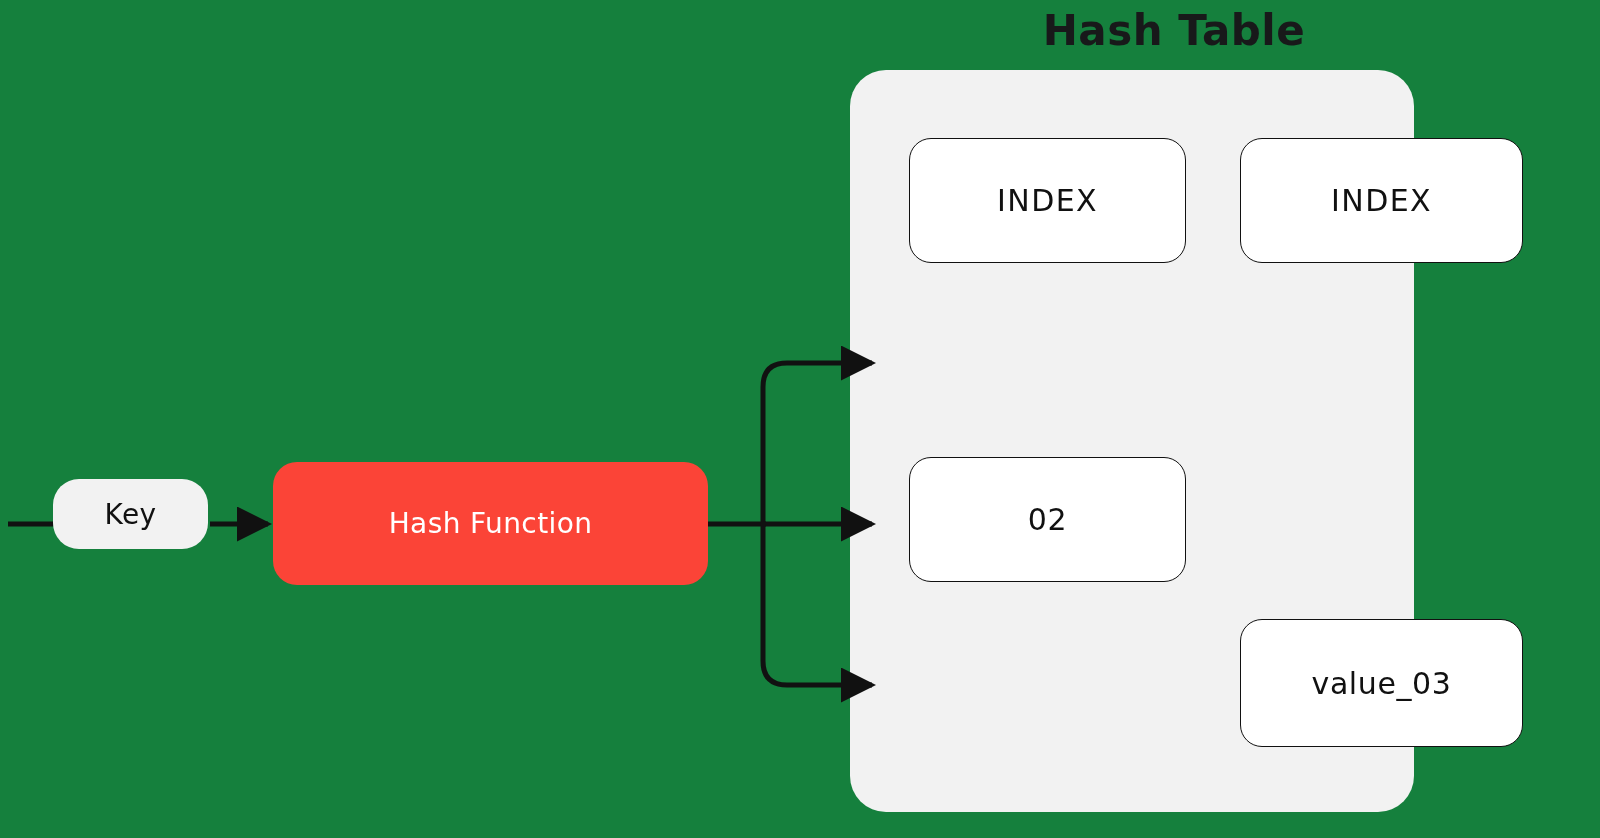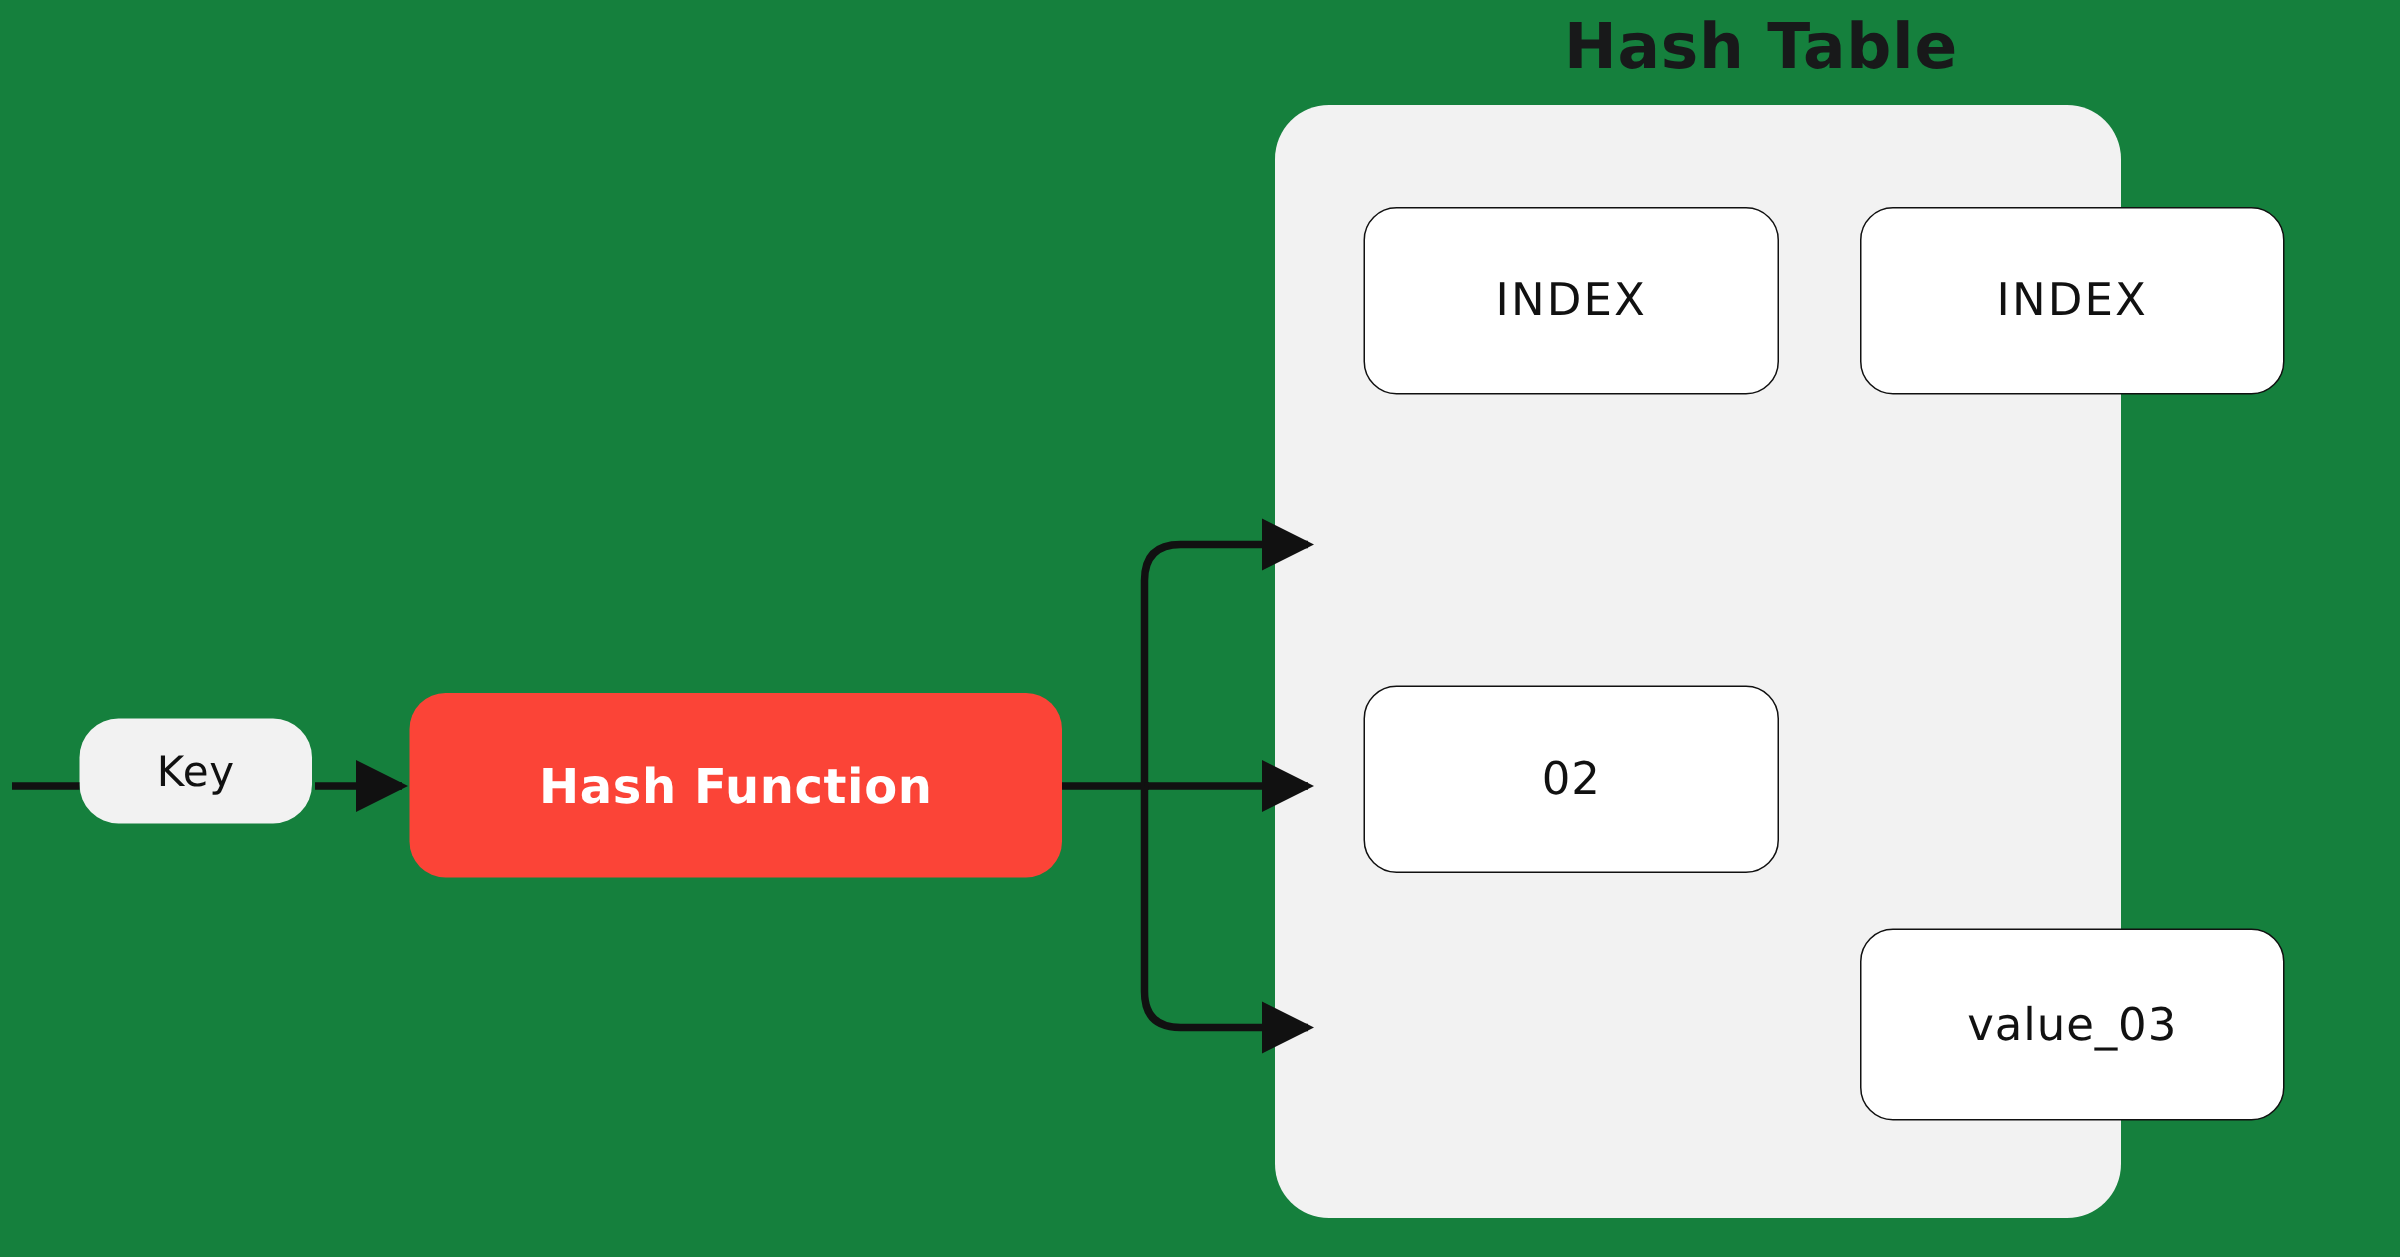--- a/index.html
+++ b/index.html
@@ -108,22 +108,22 @@
     width: 435px;
     height: 123px;
     background: #fb4437;
     border-radius: 24px;
     display: flex;
     align-items: center;
     justify-content: center;
   }
   #hash-function-label {
     font-family: "DejaVu Sans", "Liberation Sans", sans-serif;
-    font-size: 32px;
-    font-weight: 700;
+    font-size: 28px;
+    font-weight: 400;
     color: #ffffff;
     letter-spacing: 0.4px;
     white-space: nowrap;
   }
 
   
   #connectors {
     position: absolute;
     left: 0;
     top: 0;

